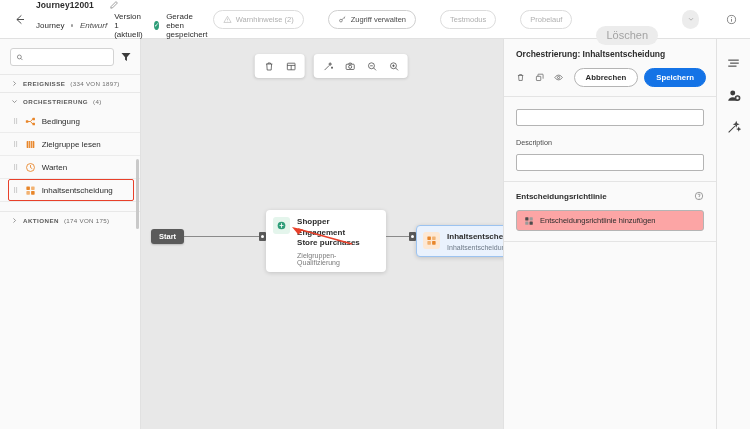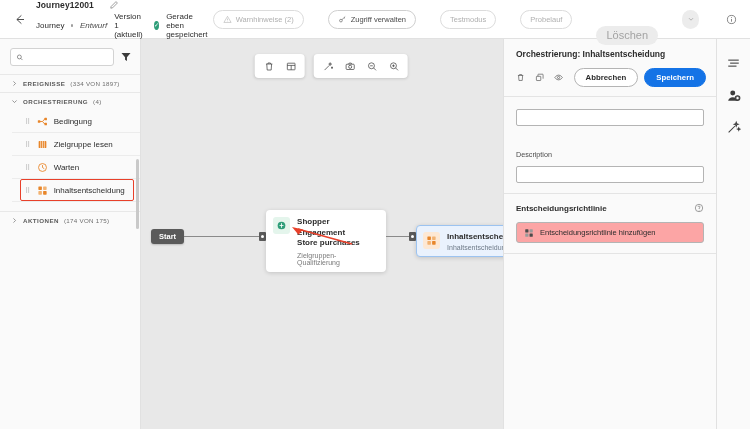--- a/index.html
+++ b/index.html
@@ -95,21 +95,21 @@
   .section-head {
     display: flex; align-items: center; gap: 5px;
     padding: 5px 8px 5px 11px;
     font-size: 6.2px; font-weight: 700; letter-spacing: .45px;
     color: #5a5a5a; text-transform: uppercase; cursor: pointer;
     border-top: 1px solid #e8e8e8;
   }
   .chev { width: 7px; height: 7px; color: #6e6e6e; flex: 0 0 7px; display:block; }
   .sec-count { font-weight: 400; letter-spacing: .3px; color: #6e6e6e; }
 
-  .item-list { background: #fafafa; padding-left: 12px; }
+  .item-list { background: #fafafa; }
   .palette-item {
     display: flex; align-items: center; gap: 6px;
     padding: 0 8px 0 13px; height: 23px;
     font-size: 8px; color: #2c2c2c; cursor: grab;
     border-bottom: 1px solid #ececec;
     position: relative;
   }
   .grip { color: #a8a8a8; font-size: 7px; line-height: 1; letter-spacing: .5px; flex: 0 0 auto; }
   .p-icon { width: 11px; height: 11px; flex: 0 0 11px; display: block; }
   .highlight-box {
@@ -187,21 +187,21 @@
   .btn-primary { background: #1473e6; color: #fff; border: 1px solid #1473e6; font-weight: 700; }
   .btn-cancel-wrap { margin-left: auto; display: flex; gap: 6px; }
 
   .rp-section { padding: 9px 12px 10px 12px; border-bottom: 1px solid #e4e4e4; }
   .field-label { font-size: 7.2px; color: #4b4b4b; margin-bottom: 4px; }
   .field-input {
     width: 100%; height: 17px; background: #fff;
     border: 1px solid #b4b4b4; border-radius: 2px;
     font-size: 7.5px; font-family: inherit; padding: 0 5px; outline: none; color: #2c2c2c;
   }
-  .field-block + .field-block { margin-top: 24px; }
+  .field-block + .field-block { margin-top: 12px; }
 
   .sec-title-row { display: flex; align-items: center; }
   .sec-title { font-size: 8px; font-weight: 700; color: #2c2c2c; }
   .help-icon { margin-left: auto; width: 10px; height: 10px; color: #6e6e6e; cursor: pointer; display:block; }
   .add-policy-btn {
     margin-top: 9px; height: 21px; width: 100%;
     background: #fca5a5; border: 1px solid #b4b4b4; border-radius: 3px;
     display: flex; align-items: center; gap: 6px; padding: 0 7px;
     font-size: 7.5px; color: #2c2c2c; cursor: pointer;
   }

